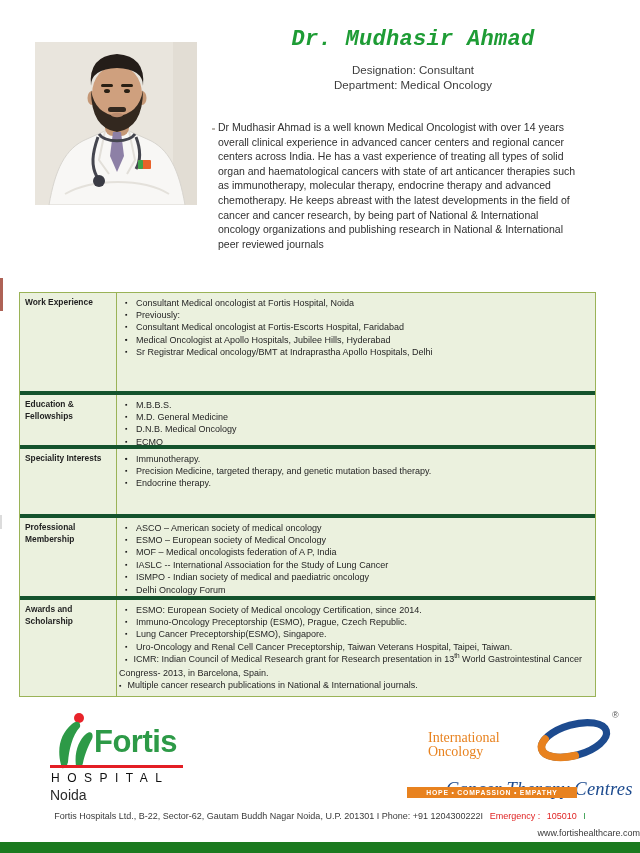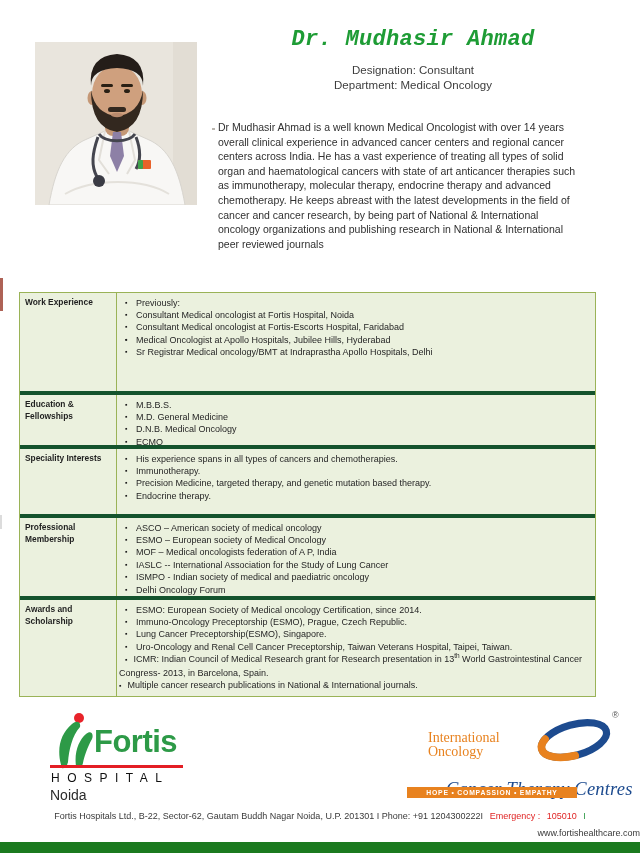--- a/index.html
+++ b/index.html
@@ -111,22 +111,22 @@
   </div>
 
   <div class="pre-bio-dot"></div>
   <div class="bio">Dr Mudhasir Ahmad is a well known Medical Oncologist with over 14 years overall clinical experience in advanced cancer centers and regional cancer centers across India. He has a vast experience of treating all types of solid organ and haematological cancers with state of art anticancer therapies such as immunotherapy, molecular therapy, endocrine therapy and advanced chemotherapy. He keeps abreast with the latest developments in the field of cancer and cancer research, by being part of National &amp; International oncology organizations and publishing research in National &amp; International peer reviewed journals</div>
 
   <div class="ptable">
     <div class="prow r1">
       <div class="plabel">Work Experience</div>
       <div class="pitems">
           <ul>
+            <li><span class="blt">▪</span><span>Consultant Medical oncologist at Fortis Hospital, Noida</span></li>
             <li><span class="blt">▪</span><span>Previously:</span></li>
-            <li><span class="blt">▪</span><span>Consultant Medical oncologist at Fortis Hospital, Noida</span></li>
             <li><span class="blt">▪</span><span>Consultant Medical oncologist at Fortis-Escorts Hospital, Faridabad</span></li>
             <li><span class="blt">▪</span></li>
             <li><span class="blt">▪</span><span>Medical Oncologist at Apollo Hospitals, Jubilee Hills, Hyderabad</span></li>
             <li><span class="blt">▪</span><span>Sr Registrar Medical oncology/BMT at Indraprastha Apollo Hospitals, Delhi</span></li>
           </ul>
         </div>
     </div>
     <div class="prow r2">
       <div class="plabel">Education &amp; Fellowships</div>
       <div class="pitems">
@@ -135,21 +135,21 @@
             <li><span class="blt">▪</span><span>M.D. General Medicine</span></li>
             <li><span class="blt">▪</span><span>D.N.B. Medical Oncology</span></li>
             <li><span class="blt">▪</span><span>ECMO</span></li>
           </ul>
         </div>
     </div>
     <div class="prow r3">
       <div class="plabel">Speciality Interests</div>
       <div class="pitems">
           <ul>
-            <li><span class="blt">▪</span><span>His experience spans in all types of cancers and chemotherapies.</span></li>
+            <li><span class="blt">▪</span></li>
             <li><span class="blt">▪</span><span>Immunotherapy.</span></li>
             <li><span class="blt">▪</span><span>Precision Medicine, targeted therapy, and genetic mutation based therapy.</span></li>
             <li><span class="blt">▪</span><span>Endocrine therapy.</span></li>
           </ul>
         </div>
     </div>
     <div class="prow r4">
       <div class="plabel">Professional Membership</div>
       <div class="pitems">
           <ul>

